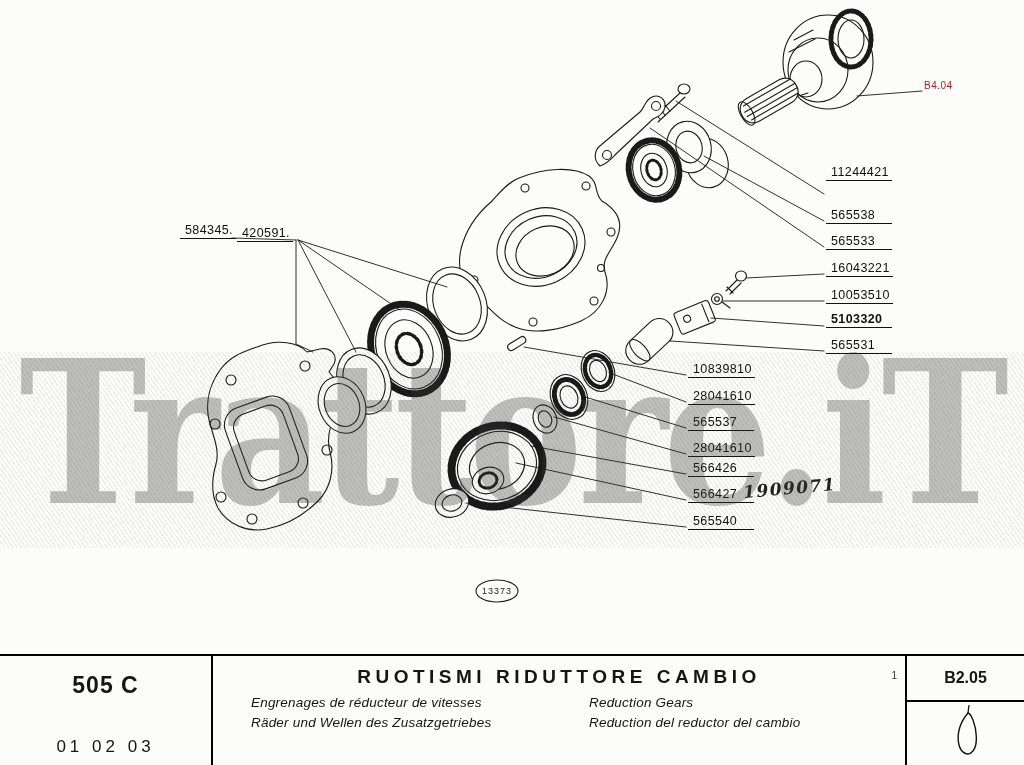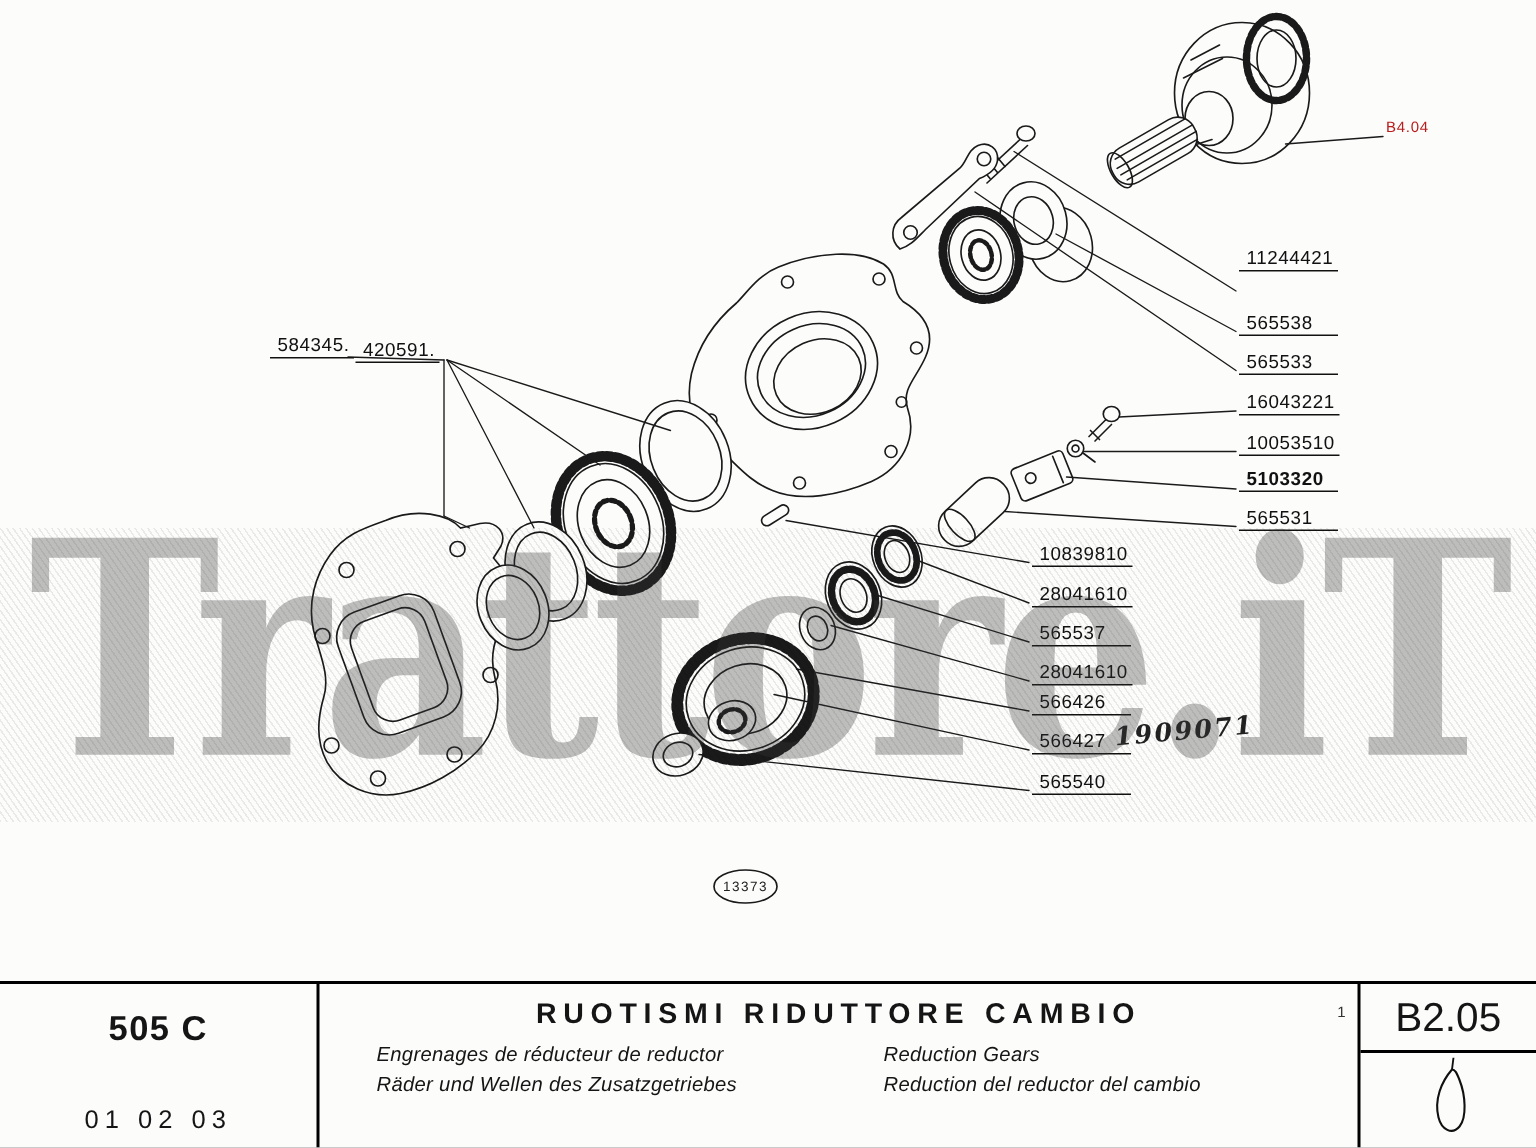--- a/index.html
+++ b/index.html
@@ -64,21 +64,21 @@
   .f-subs {
     display:grid; grid-template-columns:338px 1fr; row-gap:5px;
     font-style:italic; font-size:13.5px; padding-left:38px; letter-spacing:0.2px;
   }
   .f-right {
     width:119px; border-left:2px solid #000; box-sizing:border-box;
     display:flex; flex-direction:column;
   }
   .f-sheet {
     height:44px; line-height:44px; text-align:center;
-    font-size:27px; font-weight:normal; border-bottom:2px solid #000;
+    font-size:16px; font-weight:bold; border-bottom:2px solid #000;
   }
   .f-sym { flex:1; display:flex; align-items:center; justify-content:center; }
 
   .diagram { position:absolute; left:0; top:0; }
   .stamp-text { font-size:9px; letter-spacing:1px; }
 </style>
 </head>
 <body>
 
 <div class="page">
@@ -304,21 +304,21 @@
 
   <div class="footer">
     <div class="f-left">
       <div class="f-code">505 C</div>
       <div class="f-date">01 02 03</div>
     </div>
     <div class="f-mid">
       <div class="f-corner">1</div>
       <div class="f-title">RUOTISMI RIDUTTORE CAMBIO</div>
       <div class="f-subs">
-        <div>Engrenages de réducteur de reductor</div>
+        <div>Engrenages de réducteur de vitesses</div>
         <div>Reduction Gears</div>
         <div>Räder und Wellen des Zusatzgetriebes</div>
         <div>Reduction del reductor del cambio</div>
       </div>
     </div>
     <div class="f-right">
       <div class="f-sheet">B2.05</div>
       <div class="f-sym">
         <svg width="42" height="60" viewBox="0 0 42 60">
           <line x1="24" y1="0" x2="23" y2="8" stroke="#111" stroke-width="1.3"></line>

